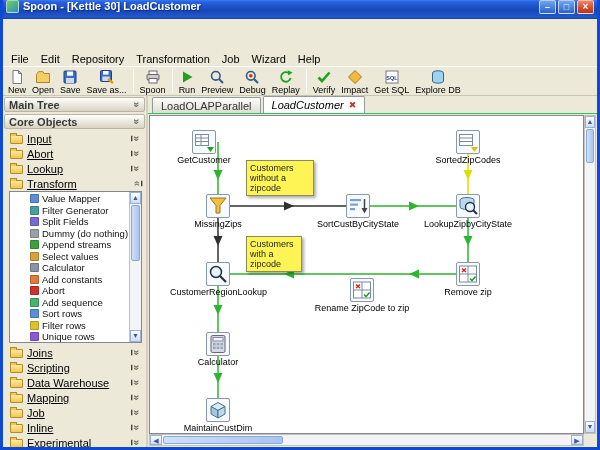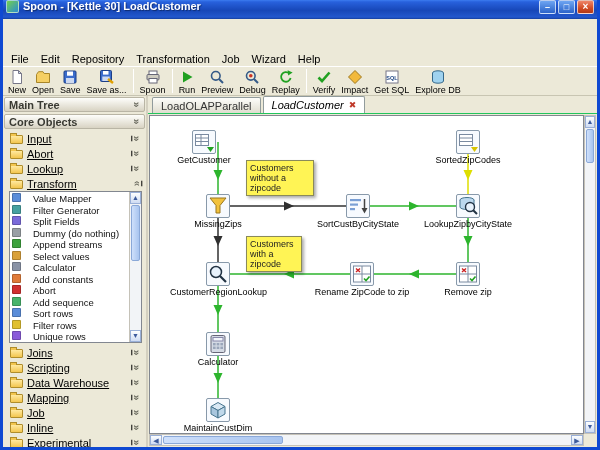--- a/index.html
+++ b/index.html
@@ -28,21 +28,21 @@
   .sidebar{width:145px;flex:0 0 auto;background:#ece9d8;border-right:2px solid #d4d0c0;display:flex;flex-direction:column;padding:1px 1px 2px 1px;min-height:0;}
   .pane-header{height:15px;flex:0 0 auto;background:linear-gradient(180deg,#fefefb,#d8d3c3);border:1px solid #b9b5a5;border-radius:2px;display:flex;align-items:center;padding:0 4px;font-weight:bold;color:#3a3a33;margin-bottom:2px;font-size:11px;}
   .chev{color:#6b6b5f;font-weight:bold;transform:rotate(90deg);font-size:10px;display:inline-block;}
   .chev.up{transform:rotate(-90deg);}
   .pane-header .chev,.folder-row .chev{margin-left:auto;}
   .folder-row{height:15px;flex:0 0 auto;display:flex;align-items:center;gap:4px;padding:0 5px 0 6px;color:#000;text-decoration:underline;}
   .folder-ic{width:13px;height:9px;background:linear-gradient(180deg,#ffe9a0,#f3c64f);border:1px solid #b08d2a;border-radius:1px;position:relative;flex:0 0 auto;margin-top:2px;}
   .folder-ic::before{content:"";position:absolute;top:-3px;left:-1px;width:5px;height:2px;background:#f3c64f;border:1px solid #b08d2a;border-bottom:none;}
   .steplist{height:152px;flex:0 0 auto;background:#fff;border:1px solid #828790;margin:0 3px 2px 5px;display:flex;overflow:hidden;}
   .steplist .items{flex:1;overflow:hidden;padding-top:1px;}
-  .step-row{height:11.5px;display:flex;align-items:flex-start;gap:12px;padding:0 2px;font-size:9.5px;white-space:nowrap;color:#111;}
+  .step-row{height:11.5px;display:flex;align-items:center;gap:3px;padding:0 20px;font-size:9.5px;white-space:nowrap;color:#111;}
   .mini-ic{width:9px;height:9px;border-radius:1px;flex:0 0 auto;border:1px solid #00000033;}
   .sbscroll{width:12px;flex:0 0 auto;background:#f2f4f7;border-left:1px solid #c5c2b8;display:flex;flex-direction:column;}
   .sb-btn{height:12px;flex:0 0 auto;background:linear-gradient(180deg,#fdfefe,#cfdcf3);border:1px solid #9ab0d8;color:#3c5a9c;font-size:7px;line-height:10px;text-align:center;}
   .sb-thumb{margin:1px;background:linear-gradient(90deg,#cfe0fb,#a8c4ef);border:1px solid #8aa8d8;border-radius:2px;}
   .favorites{margin-top:auto;margin-bottom:0;}
   
   .main{flex:1;display:flex;flex-direction:column;min-width:0;background:#ece9d8;}
   .tabbar{height:18px;flex:0 0 auto;display:flex;align-items:flex-end;gap:2px;padding:1px 2px 0 4px;border-bottom:1px solid #22c55e;}
   .tab{height:16px;display:flex;align-items:center;gap:5px;padding:0 8px;background:linear-gradient(180deg,#fdfdfa,#e0ddcf);border:1px solid #919b9c;border-bottom:none;border-radius:2px 2px 0 0;color:#333;white-space:nowrap;}
   .tab.active{background:#fff;height:17px;color:#000;font-style:italic;}
@@ -436,21 +436,21 @@
             </div>
             <div class="step" style="left: 20px; top: 146px;">
               <div class="sicon">
                 <svg width="22" height="22" viewBox="0 0 22 22">
                   <circle cx="9" cy="9" r="5.5" fill="#e8f2fc" stroke="#223344" stroke-width="1.5"></circle>
                   <line x1="13" y1="13" x2="19" y2="19" stroke="#223344" stroke-width="2.2"></line>
                 </svg>
               </div>
               <div class="slabel">CustomerRegionLookup</div>
             </div>
-            <div class="step" style="left: 164px; top: 146px;">
+            <div class="step" style="left: 164px; top: 162px;">
               <div class="sicon">
                 <svg width="22" height="22" viewBox="0 0 22 22">
                   <rect x="2.5" y="3" width="17" height="16" fill="#fff" stroke="#7a8aa0"></rect>
                   <line x1="11" y1="3" x2="11" y2="19" stroke="#7a8aa0"></line>
                   <line x1="2.5" y1="11" x2="19.5" y2="11" stroke="#7a8aa0"></line>
                   <path d="M5,5.5 l4,3.5 M9,5.5 l-4,3.5" stroke="#cc2222" stroke-width="1.4" fill="none"></path>
                   <path d="M13,15.5 l2,2 l3.5,-4" stroke="#21a121" stroke-width="1.6" fill="none"></path>
                 </svg>
               </div>
               <div class="slabel">Rename ZipCode to zip</div>

